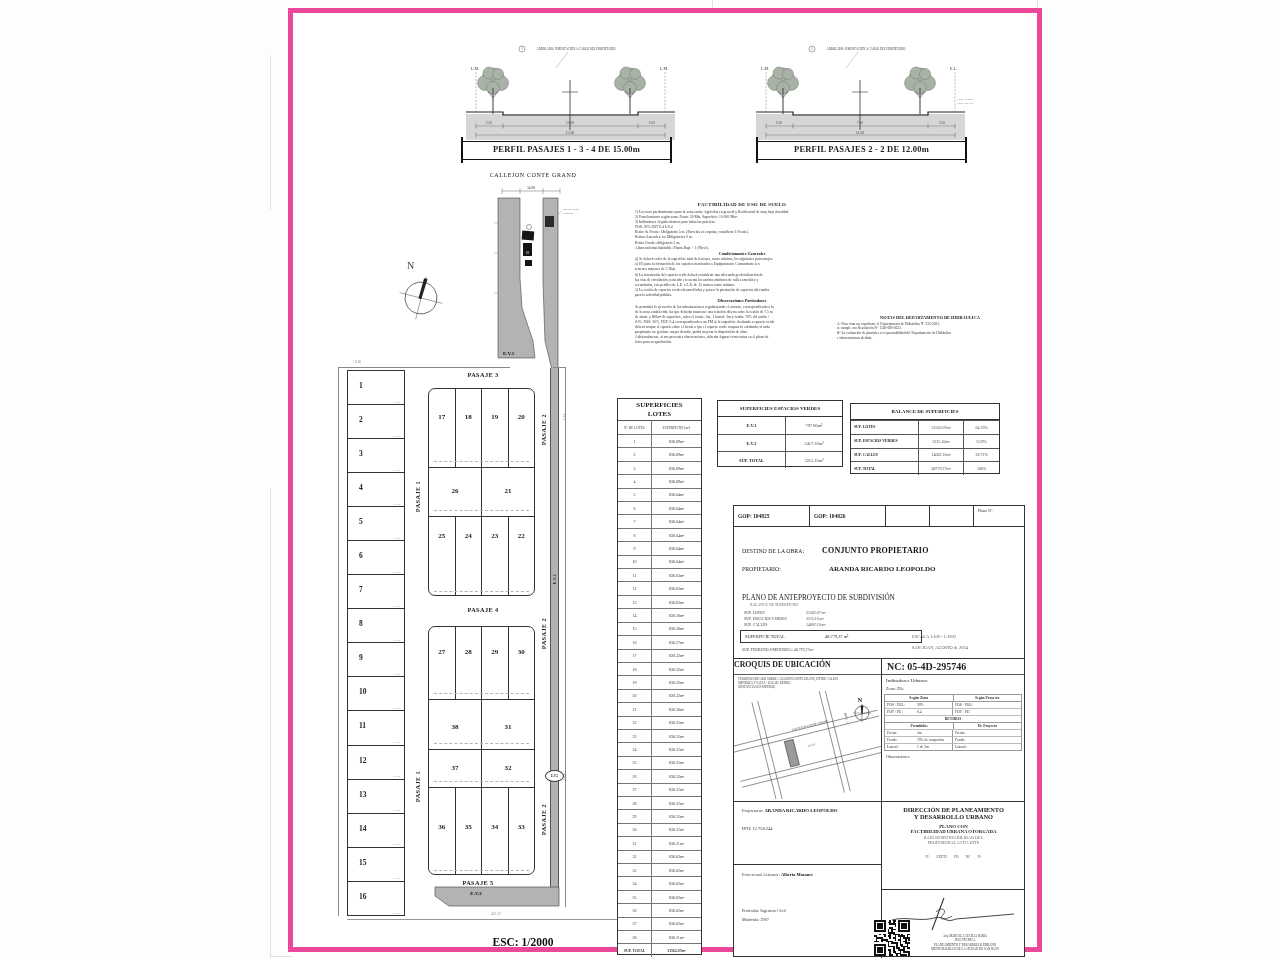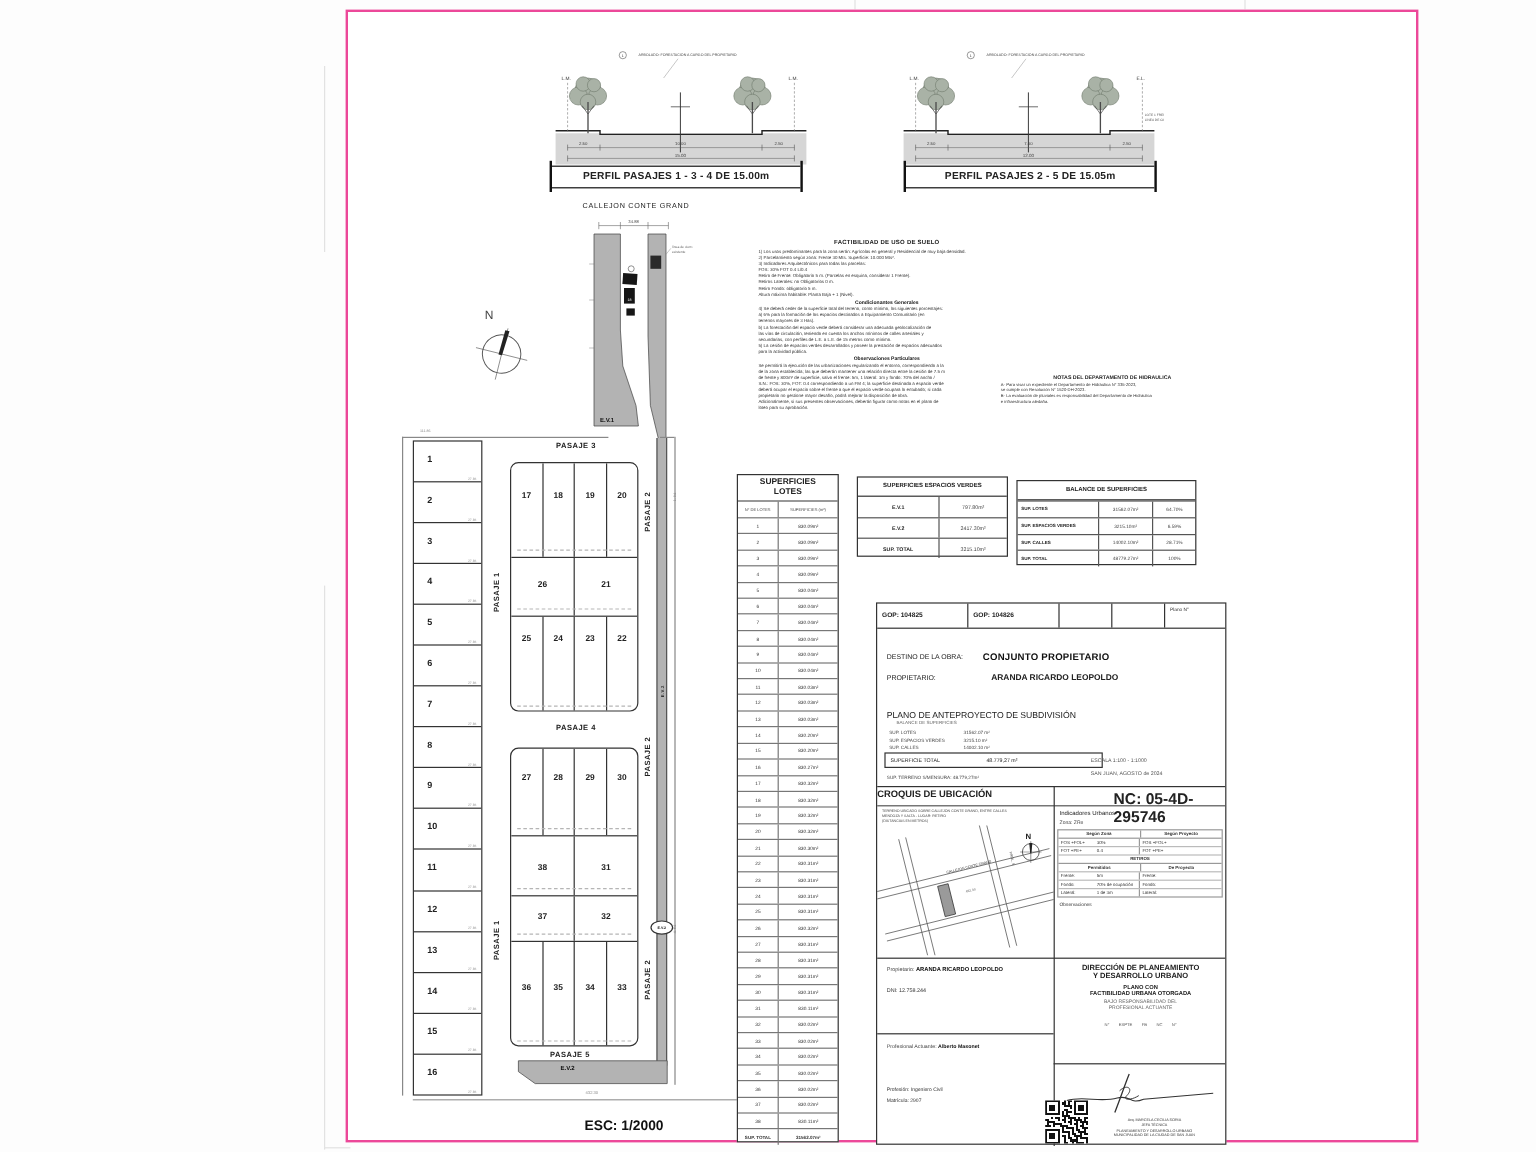--- a/index.html
+++ b/index.html
@@ -1,20 +1,20 @@
 <!DOCTYPE html>
 <html><head>
 <meta charset="utf-8">
 <style>
   html,body{margin:0;padding:0;}
   body{width:1280px;height:960px;position:relative;background:#fdfdfd;overflow:hidden;
        font-family:"Liberation Sans",sans-serif;color:#222;}
   .abs{position:absolute;}
-  .sheet{position:absolute;left:288px;top:8px;width:894px;height:944px;background:#fff;
-         border:2px solid #ec4899;box-sizing:border-box;}
+  .sheet{position:absolute;left:288px;top:8px;width:754px;height:944px;background:#fff;
+         border:5px solid #ec4899;box-sizing:border-box;font-family:Liberation Serif, serif;}
   
   .ptitle{position:absolute;height:17px;border-top:1.6px solid #111;border-bottom:1.6px solid #111;
           text-align:center;font-weight:bold;font-size:8.5px;line-height:15px;letter-spacing:.2px;}
   .ptitle::before,.ptitle::after{content:"";position:absolute;top:-5px;width:2.2px;height:26px;background:#111;}
   .ptitle::before{left:-2px;} .ptitle::after{right:-2px;}
   
   .lots-table{position:absolute;left:324px;top:385px;width:85px;height:557px;border:1.2px solid #333;
               box-sizing:border-box;background:#fff;}
   .lt-title{font-weight:bold;font-size:7px;line-height:8.5px;text-align:center;padding-top:2px;height:19px;}
   .lt-head{display:flex;height:13px;border-top:1px solid #555;font-size:3.4px;color:#444;text-align:center;}
@@ -186,21 +186,21 @@
       <line x1="207" y1="94.5" x2="207" y2="99.5" stroke="#555" stroke-width="0.5"></line>
       <text x="112" y="95.5" font-size="3.8" text-anchor="middle" fill="#444">12.00</text>
       <circle cx="64" cy="11" r="3" fill="none" stroke="#555" stroke-width="0.5"></circle>
       <text x="64" y="12.3" font-size="3" text-anchor="middle" fill="#333">1</text>
       <text x="118" y="12" font-size="3" text-anchor="middle" fill="#444">ARBOLADO: FORESTACIÓN A CARGO DEL PROPIETARIO</text>
       <line x1="110" y1="14" x2="98" y2="30" stroke="#888" stroke-width="0.4"></line>
       <text x="209" y="62" font-size="2.7" fill="#555">LOTE 1 FRENTISTA</text>
       <text x="209" y="66" font-size="2.7" fill="#555">LÍNEA DE CIERRE</text>
     </svg>
   <div class="ptitle" style="left:170px;top:128px;width:207px;">PERFIL PASAJES 1 - 3 - 4 DE 15.00m</div>
-  <div class="ptitle" style="left:465px;top:128px;width:207px;">PERFIL PASAJES 2 - 5 DE 15.05m</div>
+  <div class="ptitle" style="left:465px;top:128px;width:207px;">PERFIL PASAJES 2 - 2 DE 12.00m</div>
 
   <div class="abs" style="left:160px;top:159px;width:160px;text-align:center;font-size:6px;letter-spacing:.6px;color:#222;">CALLEJON CONTE GRAND</div>
 
   <svg class="abs" style="left:195px;top:170px;" width="92" height="200" viewBox="0 0 92 200">
     <line x1="14" y1="8" x2="72" y2="8" stroke="#666" stroke-width="0.5"></line>
     <line x1="14" y1="5" x2="14" y2="11" stroke="#666" stroke-width="0.5"></line>
     <line x1="32" y1="5" x2="32" y2="11" stroke="#666" stroke-width="0.5"></line>
     <line x1="55" y1="5" x2="55" y2="11" stroke="#666" stroke-width="0.5"></line>
     <line x1="72" y1="5" x2="72" y2="11" stroke="#666" stroke-width="0.5"></line>
     <text x="43" y="5.5" font-size="3.5" text-anchor="middle" fill="#444">34.88</text>
@@ -739,21 +739,21 @@
       <text x="58" y="40" font-size="3" fill="#333" transform="rotate(-14 58 40)">CALLEJON CONTE GRAND</text>
       <text x="110" y="22" font-size="3" fill="#333" transform="rotate(76 110 22)">PROL. 5</text>
       <text x="74" y="56" font-size="2.8" fill="#666" transform="rotate(-14 74 56)">452.30</text>
       <circle cx="128" cy="22" r="7" fill="none" stroke="#444" stroke-width="0.7"></circle>
       <line x1="128" y1="13" x2="128" y2="31" stroke="#444" stroke-width="0.5"></line>
       <line x1="119" y1="22" x2="137" y2="22" stroke="#444" stroke-width="0.4"></line>
       <polygon points="126.7,14.5 129.3,14.5 128.5,23 127.5,23" fill="#222"></polygon>
       <text x="123.5" y="11" font-size="6.5" font-weight="bold" fill="#222">N</text>
     </svg>
 
-    <div class="abs" style="left:153px;top:155px;font-size:13px;font-weight:bold;margin-left:44px;">NC:  05-4D-295746</div>
+    <div class="abs" style="left:153px;top:155px;font-size:10px;font-weight:bold;">NC:  05-4D-295746</div>
     <div class="abs" style="left:152px;top:172px;font-size:5px;">Indicadores Urbanos</div>
     <div class="abs" style="left:152px;top:180px;font-size:4.2px;color:#444;">Zona:  ZRe</div>
     <div class="ind-tab" style="top:188px;">
       <div class="ind-head">
           <div>Según Zona</div>
           <div style="border-left:.6px solid #999;">Según Proyecto</div>
         </div>
       <div class="ind-row">
           <div class="ind-c1">FOS +FOL+</div>
           <div class="ind-c2">30%</div>

